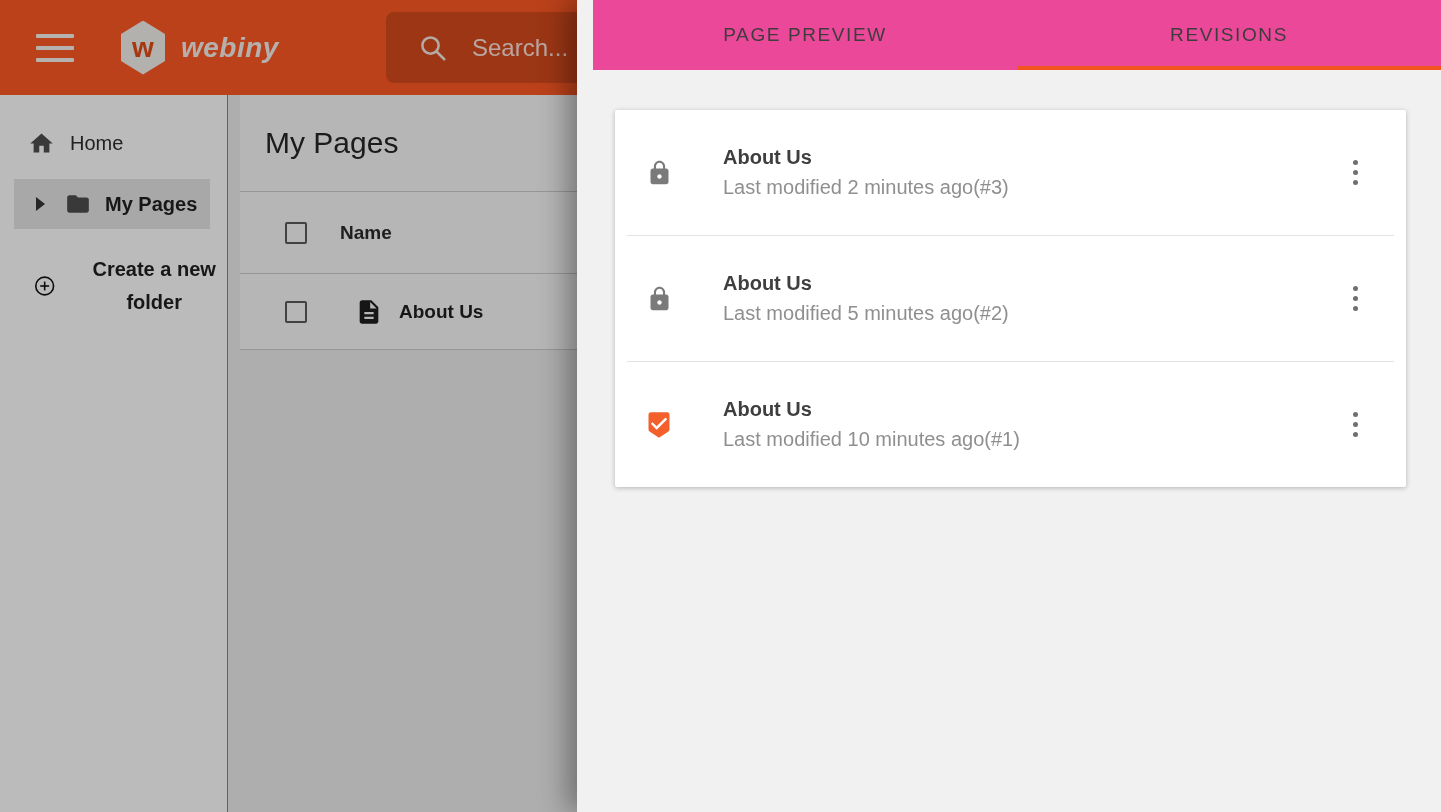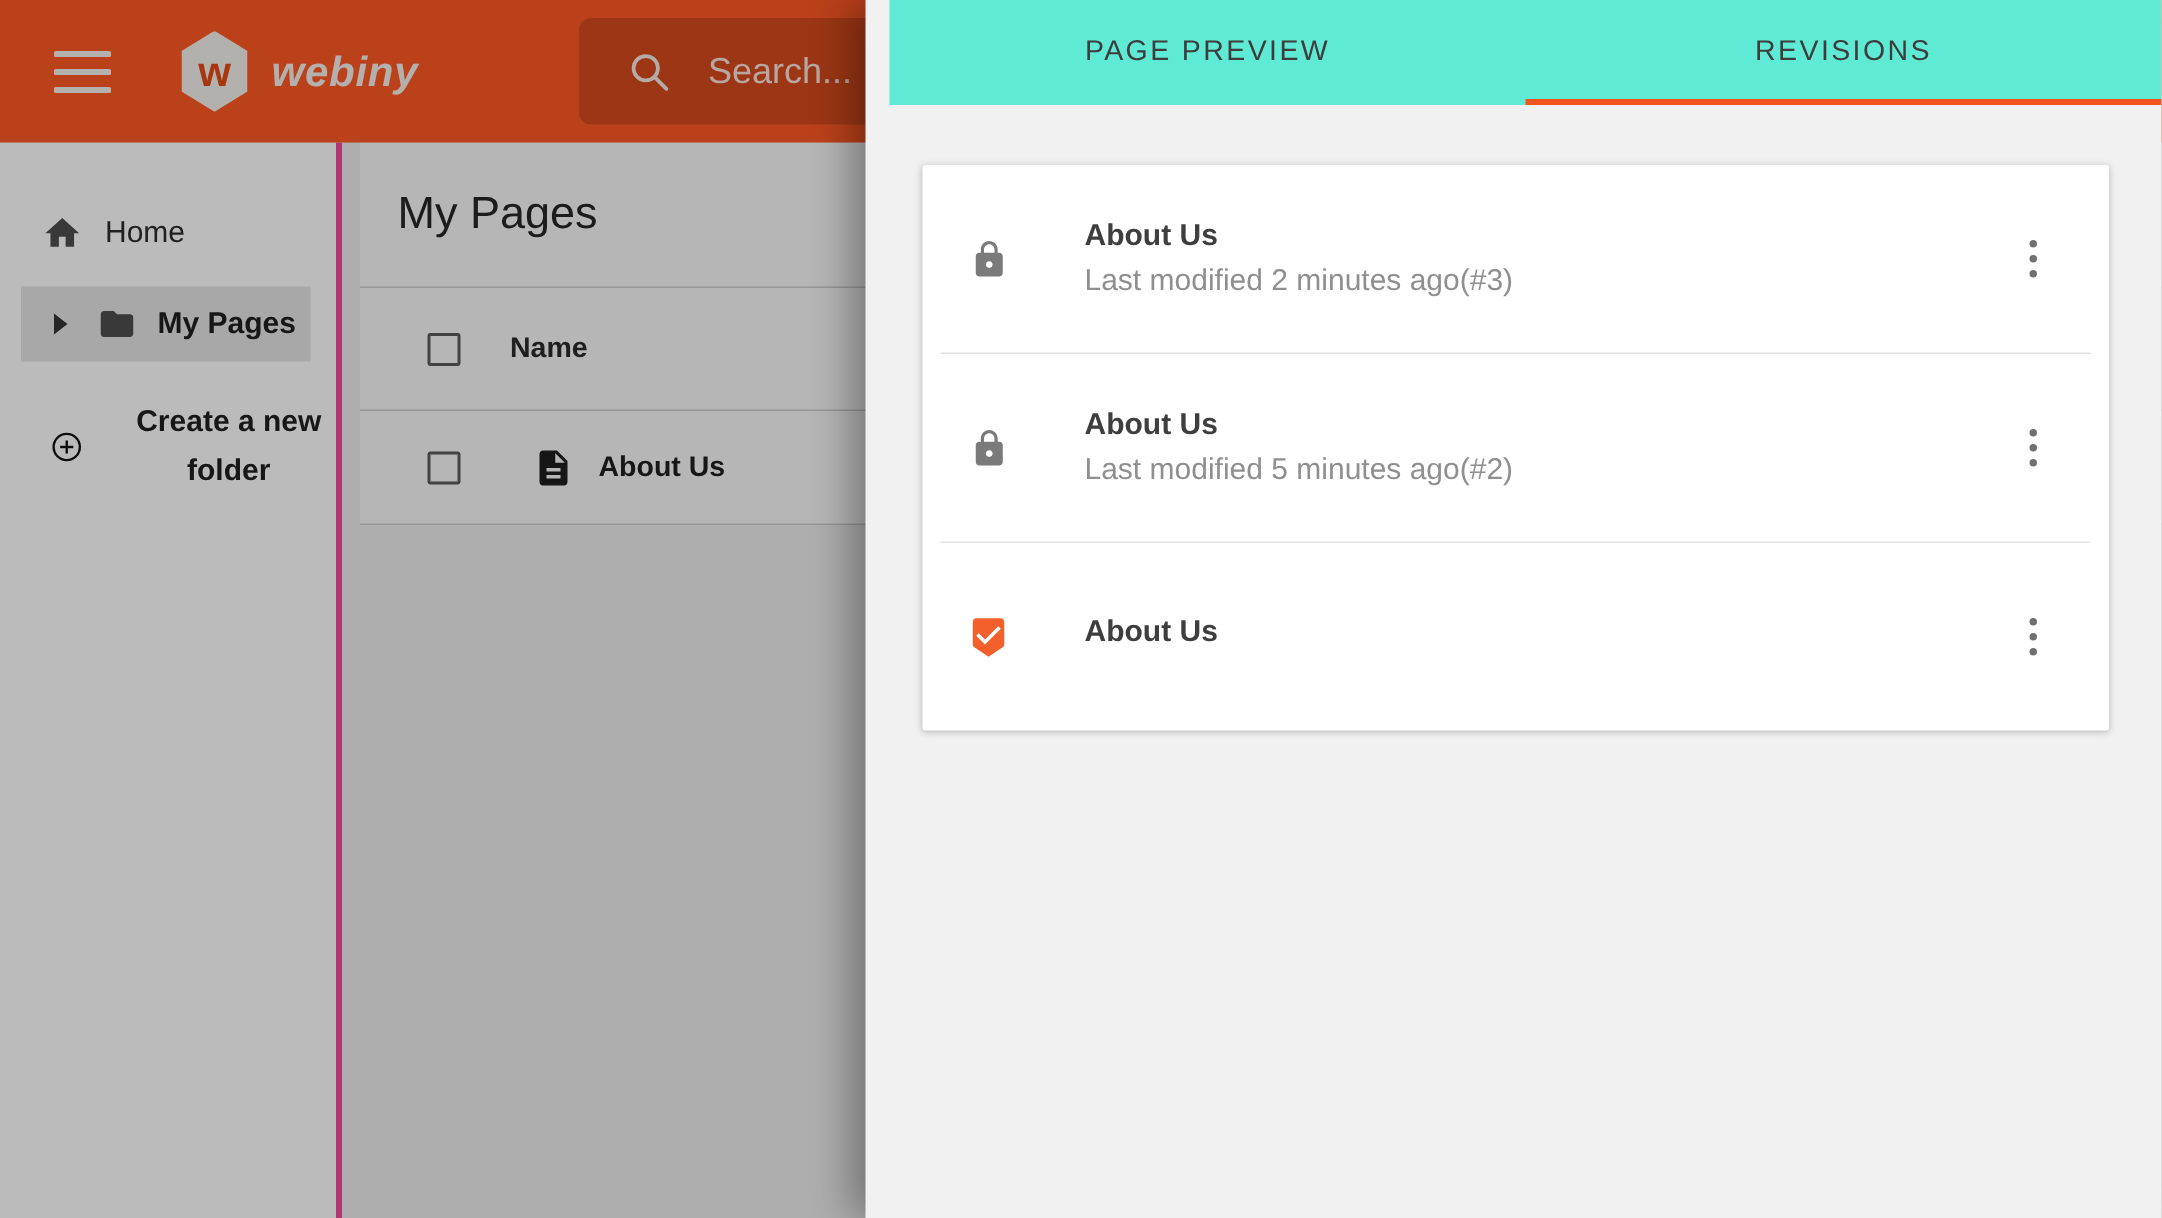--- a/index.html
+++ b/index.html
@@ -21,22 +21,22 @@
   .hex b { color:#e04a14; font-size:28px; font-weight:700; }
   .logo-text { color:#f0ebe7; font-size:28px; font-weight:700; margin-left:13px; letter-spacing:.5px;font-style:italic; }
   .searchbox { position:absolute; left:386px; top:12px; width:420px; height:71px;
                background:rgba(0,0,0,0.16); border-radius:8px; display:flex; align-items:center; }
   .search-icon { margin-left:32px; flex:0 0 auto; }
   .searchbox input { background:transparent; border:none; outline:none; margin-left:24px;
                font-size:24px; color:#fff; width:240px; font-family:"Liberation Sans",sans-serif; }
   .searchbox input::placeholder { color:rgba(255,255,255,0.82); opacity:1; }
 
   .app-body { flex:1; display:flex; min-height:0; }
-  .sidebar { width:228px; flex:0 0 228px; background:#fafafa; border-right:4px solid #ec4899;
-             padding-top:38px; }
+  .sidebar { width:228px; flex:0 0 228px; background:#fafafa; border-right:1px solid #ec4899;
+             padding-top:26px; }
   .side-item { display:flex; align-items:center; cursor:pointer; }
   .side-home { height:44px; padding-left:28px; }
   .side-home .label { font-size:20px; color:#2c2c2c; margin-left:15px; }
   .side-pages { height:50px; margin:14px 17px 0 14px; background:#e0e0e0; padding-left:22px; }
   .caret { width:0; height:0; border-top:7px solid transparent; border-bottom:7px solid transparent;
            border-left:9px solid #333; cursor:pointer; }
   .side-pages .label { font-size:20px; font-weight:700; color:#1f1f1f; margin-left:14px; }
   .side-pages svg { margin-left:20px; }
   .side-create { margin-top:24px; padding-left:34px; align-items:center;gap:16px; }
   .side-create .label { font-size:20px; font-weight:700; color:#1f1f1f; text-align:center;
@@ -55,21 +55,21 @@
   .doc-icon { margin-left:48px; flex:0 0 auto; }
   .cell-name { font-size:19px; font-weight:700; color:#1f1f1f; margin-left:16px; }
 
   
   .scrim { position:absolute; inset:0; background:rgba(0,0,0,0.25); z-index:5; cursor:pointer; }
 
   
   .drawer { position:absolute; top:0; right:0; width:864px; height:812px; z-index:10;
             background:#f1f1f1; box-shadow:-10px 0 26px rgba(0,0,0,0.35);
             display:flex; flex-direction:column; }
-  .tabbar { height:70px; flex:0 0 70px; background:#5eead4; display:flex;margin-left:16px; }
+  .tabbar { height:70px; flex:0 0 70px; background:#ec4899; display:flex;margin-left:16px; }
   .tab { flex:1; display:flex; align-items:center; justify-content:center; position:relative;
          cursor:pointer; border:none; background:transparent; }
   .tab .tab-label { font-size:19px; letter-spacing:1.6px; color:#3d3d3d; font-weight:500; }
   .tab-indicator { position:absolute; left:0; right:0; bottom:0; height:4px; background:#F4551F; }
   .drawer-body { flex:1; padding:40px 35px 0 38px; }
   .card { background:#ffffff; border-radius:2px; box-shadow:0 1px 5px rgba(0,0,0,0.25); }
   .rev-row { height:125px; display:flex; align-items:center; padding:0 34px 0 30px; cursor:pointer; }
   .rev-divider { height:1px; background:#e3e3e3; margin:0 12px; }
   .rev-icon { width:28px; flex:0 0 28px; display:flex; justify-content:center; }
   .rev-text { margin-left:50px; }
@@ -212,20 +212,21 @@
         <div class="rev-divider"></div>
 
         <div class="rev-row">
           <span class="rev-icon">
             <svg width="30" height="30" viewBox="0 0 24 24">
               <path fill-rule="evenodd" d="M19 1H5c-1.1 0-1.99.9-1.99 2L3 15.93c0 .69.35 1.3.88 1.66L12 23l8.11-5.41c.53-.36.88-.97.88-1.66L21 3c0-1.1-.9-2-2-2zm-9 15l-5-5 1.41-1.41L10 13.17l7.59-7.59L19 7l-9 9z" fill="#F4602C"></path>
             </svg>
           </span>
           <div class="rev-text">
             <div class="rev-title">About Us</div>
+            <div class="rev-meta">Last modified 10 minutes ago(#1)</div>
           </div>
           <button class="kebab">
             <i></i>
               <i></i>
               <i></i>
           </button>
         </div>
 
       </div>
     </div>

